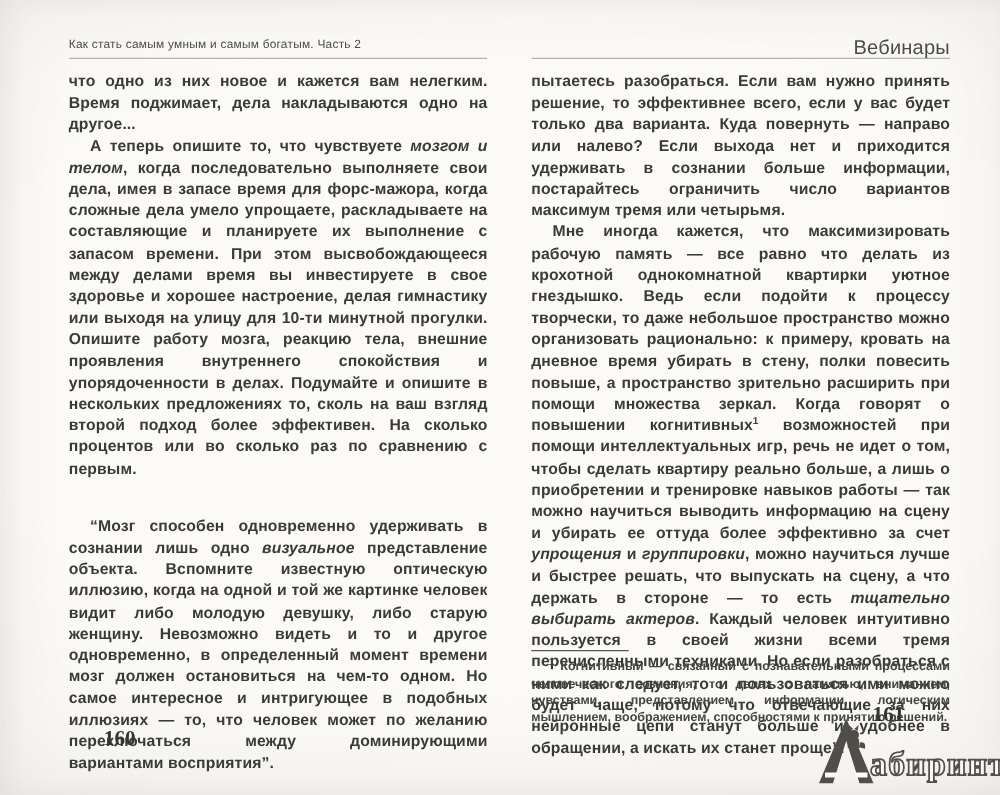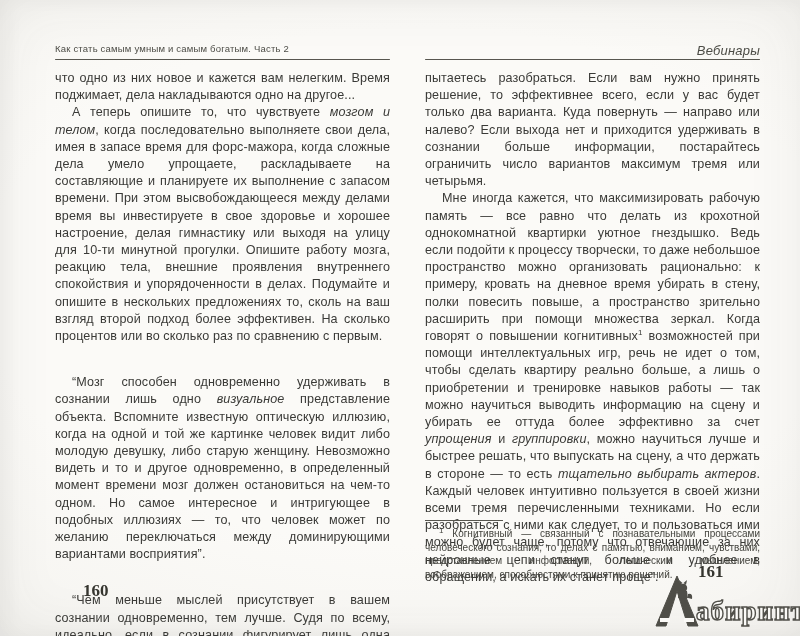--- a/index.html
+++ b/index.html
@@ -10,26 +10,26 @@
   }
   .scan{
     position:absolute;inset:0;
     background:
       radial-gradient(ellipse 120% 90% at 52% 45%, #fbfaf7 45%, #f3f2ee 85%, #eceae6 100%);
     box-shadow:inset 0 0 60px rgba(60,58,50,.07), inset 8px 0 18px rgba(60,58,50,.04);
   }
   .page{position:absolute;top:30px;width:335px;height:600px;}
   .page.left{left:55px;}
   .page.right{left:425px;}
-  .rh{margin-top:13px;font-size:9.5px;letter-spacing:.2px;color:#4c4c46;height:12px;}
-  .page.right .rh{text-align:right;font-style:italic;font-size:13px;}
+  .rh{margin-top:0;font-size:9.5px;letter-spacing:.2px;color:#4c4c46;height:12px;}
+  .page.right .rh{text-align:right;font-size:16px;}
   .head-rule{margin-top:4px;border-top:1.5px solid #57564f;border-radius:1px;}
   .bodytext{margin-top:10px;font-size:12.6px;line-height:17.2px;color:#3a3a37;
     text-align:justify;letter-spacing:.1px;}
-  .para{margin:0;}
+  .para{margin:0;font-weight:bold;}
   .para.ind{text-indent:17px;}
   .para.gap{margin-top:29px;}
   .it{font-style:italic;}
   sup{font-size:8px;line-height:0;vertical-align:super;}
   .pageno{
     position:absolute;font-family:"Liberation Serif","DejaVu Serif",serif;
     font-weight:bold;font-size:17px;color:#35352f;
   }
   .page.left .pageno{left:28px;top:551px;}
   .page.right .pageno{left:273px;top:532px;z-index:3;}

